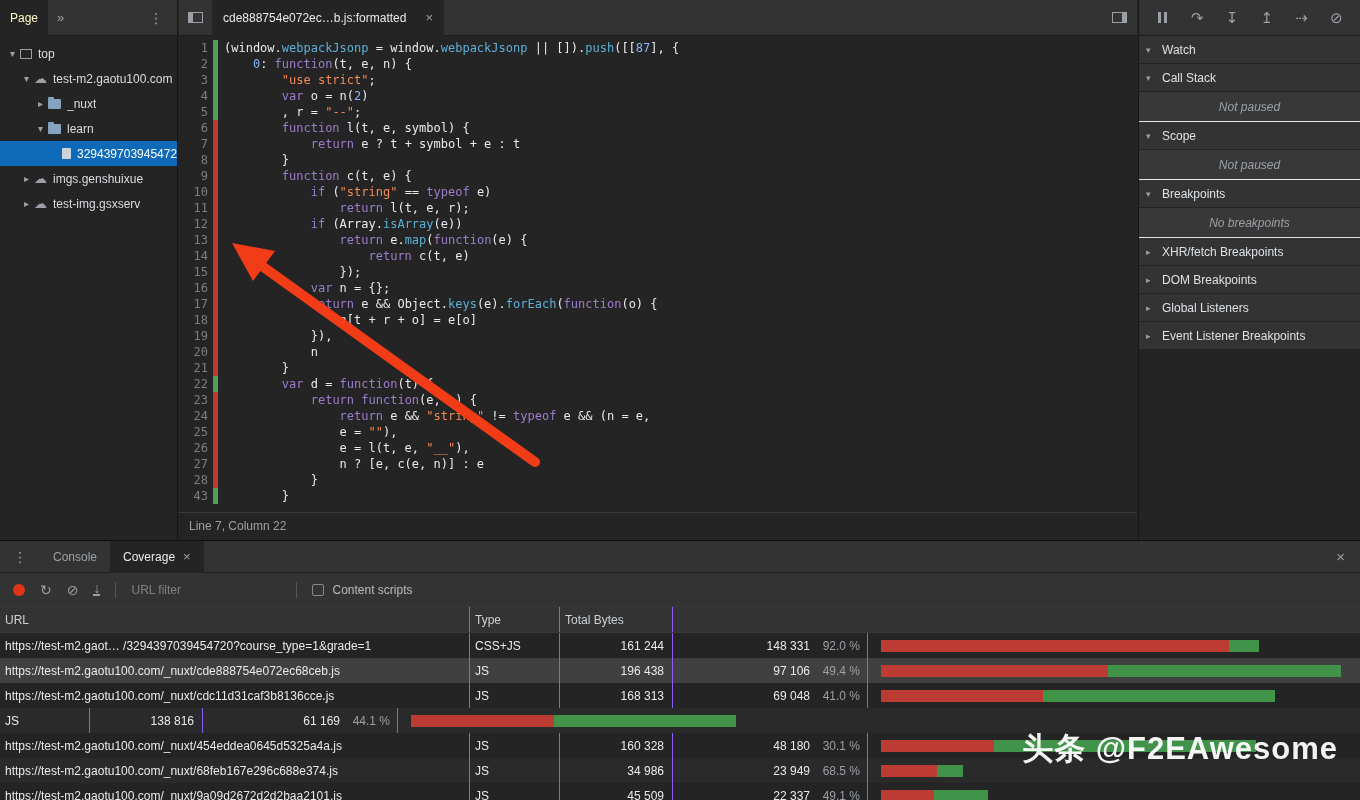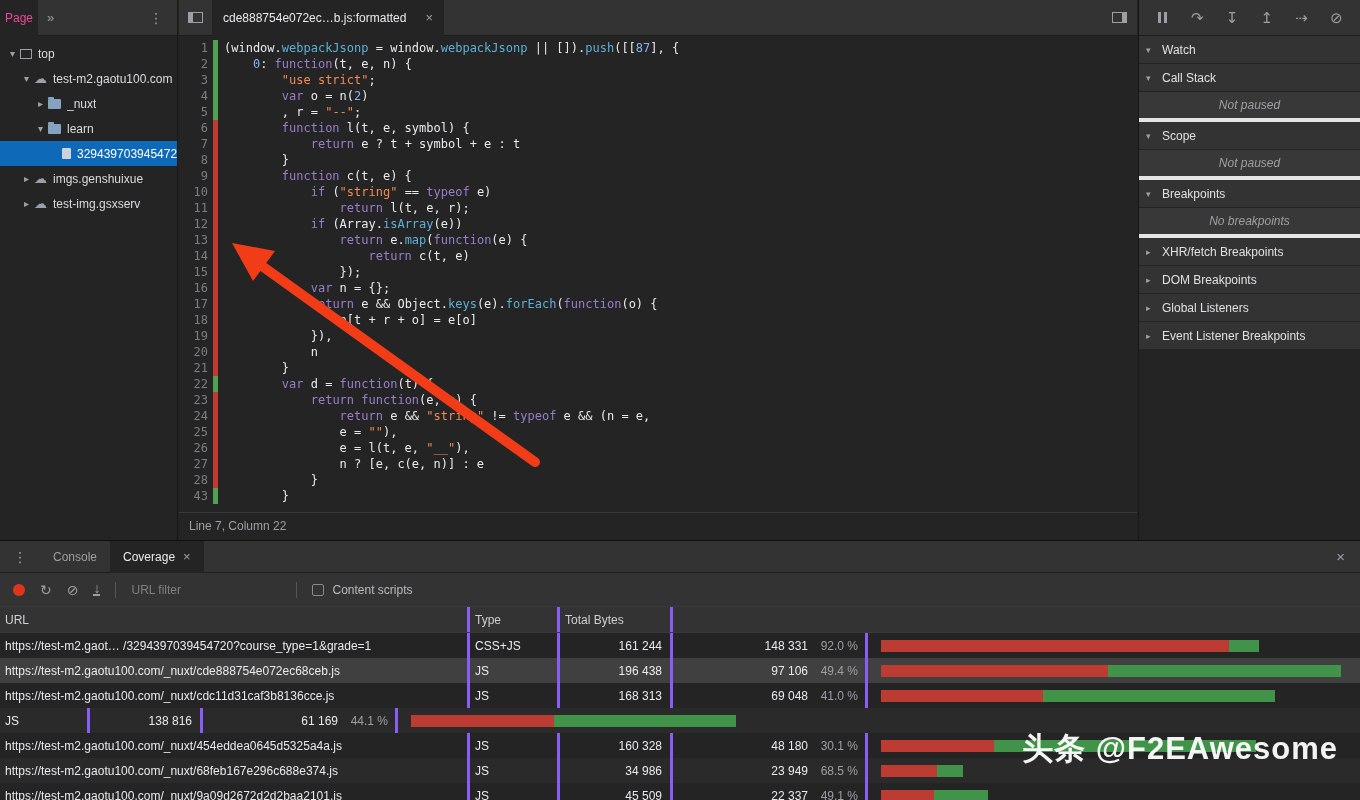--- a/index.html
+++ b/index.html
@@ -3,21 +3,21 @@
 <meta charset="utf-8">
 <style>
   *{margin:0;padding:0;box-sizing:border-box}
   html,body{width:1360px;height:800px;overflow:hidden}
   body{background:#242424;font-family:"Liberation Sans",sans-serif;font-size:12px;color:#e8eaed}
   .devtools{position:relative;width:1360px;height:800px;background:#242424}
 
   
   .left-panel{position:absolute;left:0;top:0;width:178px;height:540px;border-right:1px solid #171717;background:#242424;overflow:hidden}
   .ltoolbar{height:36px;background:#333;display:flex;align-items:center;border-bottom:1px solid #1d1d1d}
-  .ptab{height:36px;display:flex;align-items:center;padding:0 5px;background:#242424;color:#ec4899}
+  .ptab{height:36px;display:flex;align-items:center;padding:0 10px;background:#242424;color:#fef9c3}
   .ovf{color:#9aa0a6;padding:0 9px;font-size:13px}
   .lmenu{margin-left:auto;color:#9aa0a6;padding:0 14px;font-size:14px}
   .tree{padding-top:5px}
   .trow{height:25px;display:flex;align-items:center;white-space:nowrap;overflow:hidden;color:#dadce0;cursor:default}
   .trow.selected{background:var(--selection-blue,#0e6ab8);color:#fff}
   .tri{width:13px;color:#9aa0a6;font-size:10px;flex:none;text-align:center}
   .tico{margin:0 6px 0 1px;flex:none;display:inline-block}
   .ic-frame{width:12px;height:10px;border:1px solid #9aa0a6}
   .ic-cloud{color:#9aa0a6;font-size:13px;line-height:13px}
   .ic-folder{width:13px;height:10px;background:#85a3bf;border-radius:1px;position:relative}
@@ -45,41 +45,41 @@
   .tk-p{color:#e8eaed}.tk-k{color:#9a7ecc}.tk-s{color:#f28b54}.tk-n{color:#8ab4f8}.tk-f{color:#5db0d7}
   .statusbar{position:absolute;left:0;right:0;bottom:0;height:28px;line-height:27px;border-top:1px solid #3a3a3a;color:#9aa0a6;padding-left:10px;background:#242424}
 
   
   .sidebar{position:absolute;left:1138px;top:0;width:222px;height:540px;border-left:1px solid #171717;background:#242424}
   .dbgbar{height:36px;background:#333;display:flex;align-items:center;justify-content:space-evenly;border-bottom:1px solid #1d1d1d}
   .dico{color:#9aa0a6;font-size:15px;width:22px;text-align:center;cursor:pointer}
   .ic-pause{width:9px;height:11px;border-left:3px solid #9aa0a6;border-right:3px solid #9aa0a6;display:inline-block}
   .shead{height:28px;background:#333;display:flex;align-items:center;padding-left:7px;gap:6px;border-bottom:1px solid #242424;color:#dde1e5;cursor:pointer}
   .tri2{color:#9aa0a6;font-size:9px;width:10px}
-  .sinfo{height:30px;background:#383838;border-bottom:4px solid #e5e5e5;color:#9aa0a6;font-style:italic;display:flex;align-items:center;justify-content:center}
+  .sinfo{height:30px;background:#383838;border-bottom:1px solid #e5e5e5;color:#9aa0a6;font-style:italic;display:flex;align-items:center;justify-content:center}
 
   
   .drawer{position:absolute;left:0;top:540px;width:1360px;height:260px;background:#242424;border-top:1px solid #0f0f0f;overflow:hidden}
   .dtabbar{height:32px;background:#333;display:flex;align-items:center;border-bottom:1px solid #1d1d1d}
   .dmenu{color:#9aa0a6;padding:0 13px;font-size:14px}
   .dtab{height:32px;display:flex;align-items:center;padding:0 13px;color:#9aa0a6;gap:8px;cursor:pointer}
   .dtab.active{background:#242424;color:#e8eaed}
   .dclose{margin-left:auto;color:#9aa0a6;padding:0 15px;font-size:15px;cursor:pointer}
   .ctoolbar{height:34px;background:#333;display:flex;align-items:center;gap:15px;padding-left:13px;border-bottom:1px solid #3a3a3a}
   .rec{width:12px;height:12px;border-radius:50%;background:var(--record-red,#e0351b);cursor:pointer}
   .tbico{color:#9aa0a6;font-size:14px;cursor:pointer}
   .dl{border-bottom:2px solid #9aa0a6;line-height:11px;display:inline-block}
   .vsep{width:1px;height:16px;background:#555}
   .urlfilter{background:transparent;border:none;outline:none;color:#e8eaed;width:150px;font-size:12px;font-family:inherit}
   .urlfilter::placeholder{color:#808080}
   .chk{width:12px;height:12px;border:1px solid #8a8a8a;border-radius:2px;cursor:pointer;flex:none}
   .chklabel{color:#b8bcc0;margin-left:-7px}
 
   .thead{height:26px;background:#333;display:flex;align-items:stretch;border-bottom:1px solid #3a3a3a;color:#cdd1d5}
-  .cell{display:flex;align-items:center;border-right:3px solid #8b5cf6;padding:0 5px;overflow:hidden;white-space:nowrap}
+  .cell{display:flex;align-items:center;border-right:1px solid #8b5cf6;padding:0 5px;overflow:hidden;white-space:nowrap}
   .c-url{width:470px}
   .c-type{width:90px}
   .c-total{width:113px}
   .c-uw{width:195px;padding:0}
   .c-bar{flex:1;border-right:none}
   .rrow .c-total{justify-content:flex-end;padding-right:8px}
   .rrow{height:25px;display:flex;align-items:stretch;cursor:pointer}
   .rrow:nth-child(even){background:#2a2a2a}
   .rrow.rsel{background:#404040}
   .c-unum{flex:1;text-align:right}

